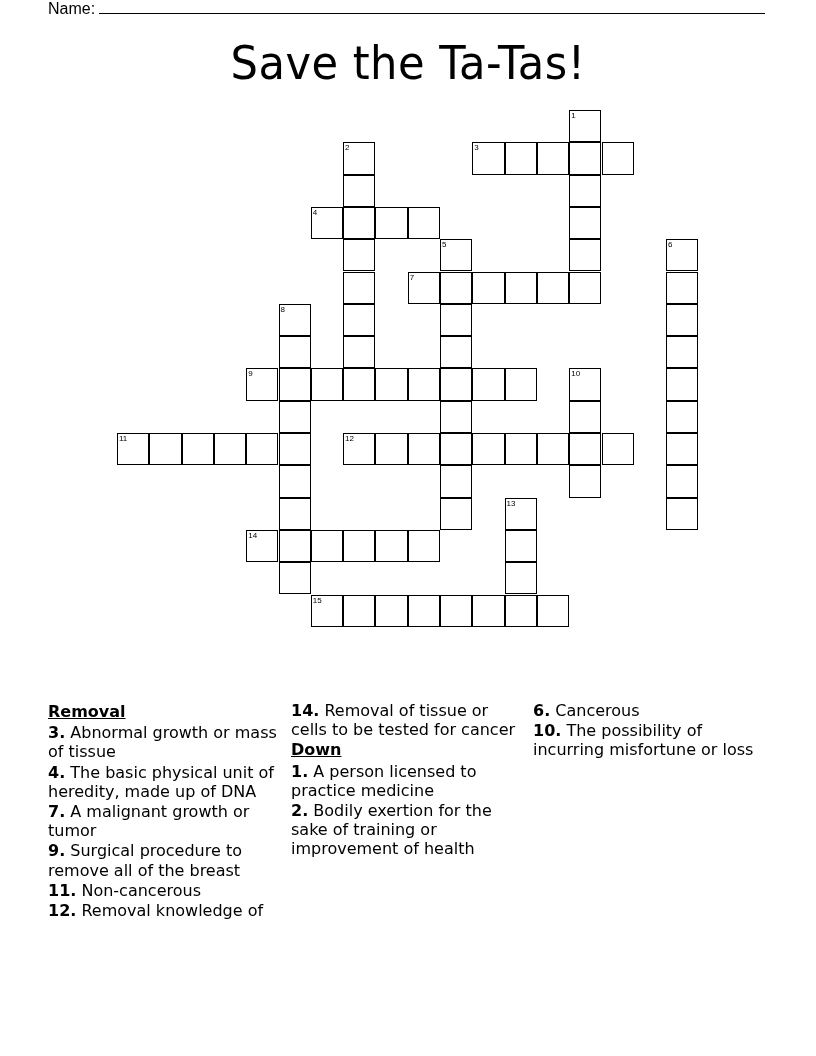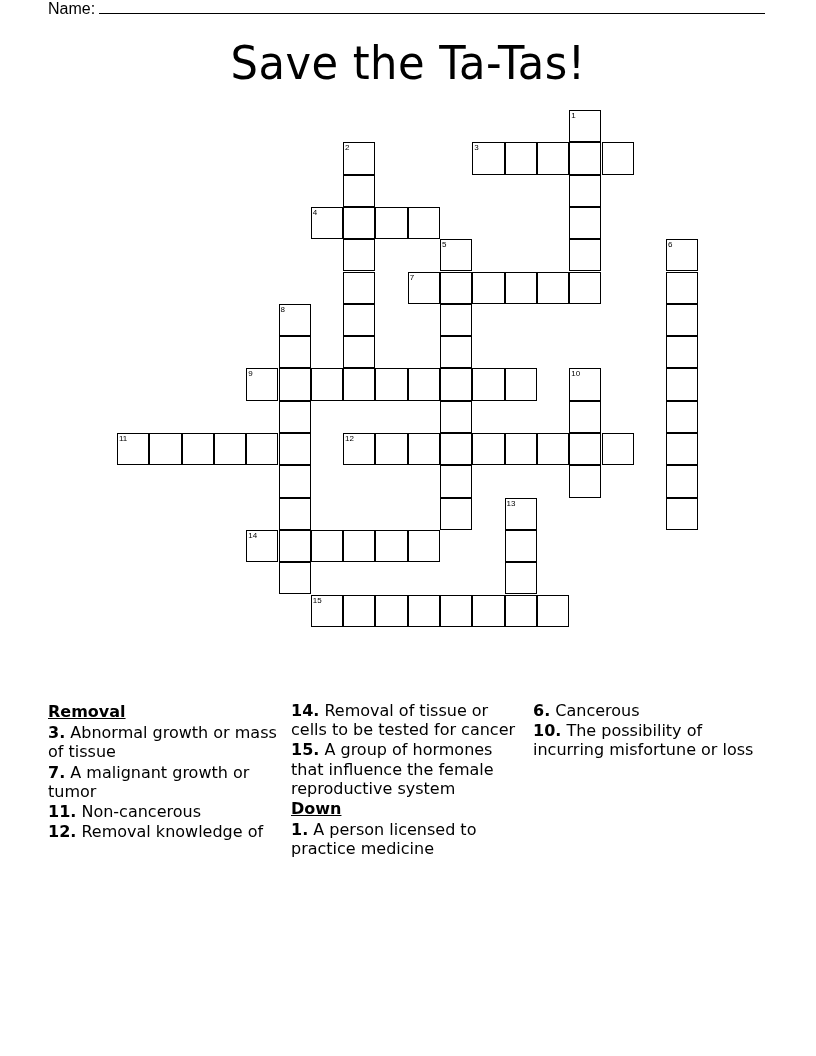--- a/index.html
+++ b/index.html
@@ -216,27 +216,29 @@
     <div class="cell" style="left: 407.7px; top: 594.5px;"></div>
     <div class="cell" style="left: 440px; top: 594.5px;"></div>
     <div class="cell" style="left: 472.3px; top: 594.5px;"></div>
     <div class="cell" style="left: 536.9px; top: 594.5px;"></div>
   </div>
 
 <div class="clues">
   <div class="clue-col col-a">
     <div class="heading">Removal</div>
     <div class="clue"><span class="cnum">3.</span> <span>Abnormal growth or mass of tissue</span></div>
+    <div class="clue"><span class="cnum">4.</span> <span>The basic physical unit of heredity, made up of DNA</span></div>
     <div class="clue"><span class="cnum">7.</span> <span>A malignant growth or tumor</span></div>
+    <div class="clue"><span class="cnum">9.</span> <span>Surgical procedure to remove all of the breast</span></div>
     <div class="clue"><span class="cnum">11.</span> <span>Non-cancerous</span></div>
     <div class="clue"><span class="cnum">12.</span> <span>Removal knowledge of</span></div>
   </div>
   <div class="clue-col col-b">
     <div class="clue"><span class="cnum">14.</span> <span>Removal of tissue or cells to be tested for cancer</span></div>
-    <div class="clue"><span class="cnum">15.</span> <span>A group of hormones that influence the female reproductive system</span></div>
     <div class="heading">Down</div>
     <div class="clue"><span class="cnum">1.</span> <span>A person licensed to practice medicine</span></div>
+    <div class="clue"><span class="cnum">2.</span> <span>Bodily exertion for the sake of training or improvement of health</span></div>
   </div>
   <div class="clue-col col-c">
     <div class="clue"><span class="cnum">6.</span> <span>Cancerous</span></div>
     <div class="clue"><span class="cnum">10.</span> <span>The possibility of incurring misfortune or loss</span></div>
   </div>
 </div>
 
 </body></html>

